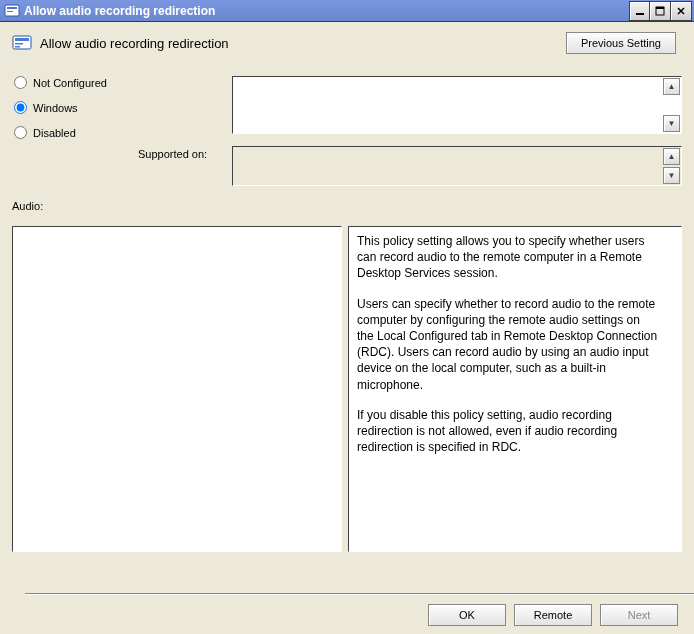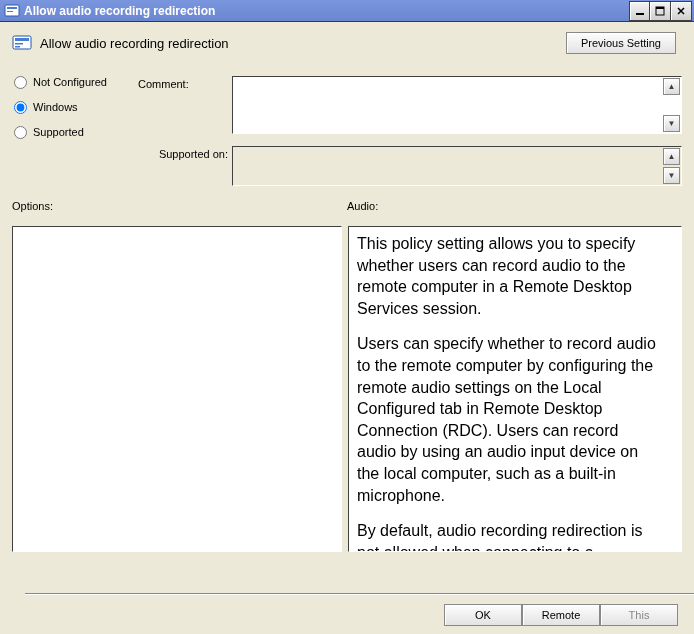--- a/index.html
+++ b/index.html
@@ -73,26 +73,26 @@
   .btn.disabled { color:#888; }
   
   
   .midgrid {
     display: grid;
     grid-template-columns: 120px 90px 1fr;
     column-gap: 4px;
     padding: 22px 12px 0 14px;
   }
   .radios { grid-column:1; grid-row:1 / span 2;}
-  .radio-row { display:flex; align-items:flex-start; margin-bottom: 12px; }
+  .radio-row { display:flex; align-items:center; margin-bottom: 12px; }
   .radio-row input { margin: 0 6px 0 0; }
   
   .lbl-comment { grid-column:2; grid-row:1; padding-top:2px;}
   .comment-box { grid-column:3; grid-row:1; }
-  .lbl-supported { grid-column:2; grid-row:2; padding-top:2px;text-align:right; }
+  .lbl-supported { grid-column:2; grid-row:2; padding-top:2px; }
   .supported-box { grid-column:3; grid-row:2; margin-top:12px;}
   
   .sunken {
     border: 1px solid #808080;
     border-top-color:#404040; border-left-color:#404040;
     border-right-color:#fff; border-bottom-color:#fff;
     background:#fff;
     position:relative;
   }
   .sunken.ro { background:#ece9d8; }
@@ -127,38 +127,39 @@
     gap: 6px;
   }
   .options-box {
     width: 330px; height: 326px;
   }
   .help-box {
     flex:1; height: 326px;
   }
   .help-box .inner {
     padding: 6px 22px 6px 8px;
-    font-size: 16px;
+    font-size: 12px;
     line-height: 1.35;
     height:100%;
     overflow:hidden;
   }
   .help-box p { margin: 0 0 14px 0; }
   
   
   .bottombar {
     position:absolute;
     left:0; right:0; bottom:0;
     height: 40px;
     border-top:1px solid #fff;
     box-shadow: 0 -1px 0 #888;
     display:flex;
     align-items:center;
     justify-content:flex-end;
     padding-right: 16px;
+    gap: 8px;
     background:#ece9d8;
     margin-left:25px;
   }
   .bottombar .btn { width: 78px; }
   
   svg { display:block; }
 </style>
 </head>
 <body>
 
@@ -213,57 +214,54 @@
     <label class="radio-row">
       <input type="radio" name="st" style="">
       <span>Not Configured</span>
     </label>
     <label class="radio-row">
       <input type="radio" name="st" checked="" style="">
       <span>Windows</span>
     </label>
     <label class="radio-row">
       <input type="radio" name="st" style="">
-      <span>Supported</span>
+      <span>Disabled</span>
     </label>
   </div>
 
-  <div class="lbl-comment">Comment:</div>
   <div class="comment-box">
     <div class="sunken">
       <span></span>
       <div class="sb-arrow up">▲</div>
       <div class="sb-arrow down">▼</div>
     </div>
   </div>
 
   <div class="lbl-supported" style="margin-top:12px;">Supported on:</div>
   <div class="supported-box">
     <div class="sunken ro">
       <span></span>
       <div class="sb-arrow up">▲</div>
       <div class="sb-arrow down">▼</div>
     </div>
   </div>
 </div>
 
 <div class="labelsrow">
-  <div class="l-options">Options:</div>
   <div class="l-help">Audio:</div>
 </div>
 
 <div class="boxesrow">
   <div class="sunken options-box"></div>
   <div class="sunken help-box">
     <div class="inner" id="help-inner">
         <p>This policy setting allows you to specify whether users can record audio to the remote computer in a Remote Desktop Services session.</p>
         <p>Users can specify whether to record audio to the remote computer by configuring the remote audio settings on the Local Configured tab in Remote Desktop Connection (RDC). Users can record audio by using an audio input device on the local computer, such as a built-in microphone.</p>
-        <p>By default, audio recording redirection is not allowed when connecting to a computer running Windows Server 2008 R2. Audio recording redirection is allowed by default when connecting to a computer running Windows 7.</p>
         <p>If you disable this policy setting, audio recording redirection is not allowed, even if audio recording redirection is specified in RDC.</p>
       </div>
   </div>
 </div>
 
 <div class="bottombar">
   <button class="btn">OK</button>
   <button class="btn">Remote</button>
-  <button class="btn disabled">This</button>
+  <button class="btn disabled">Next</button>
 </div>
 
 </body></html>

